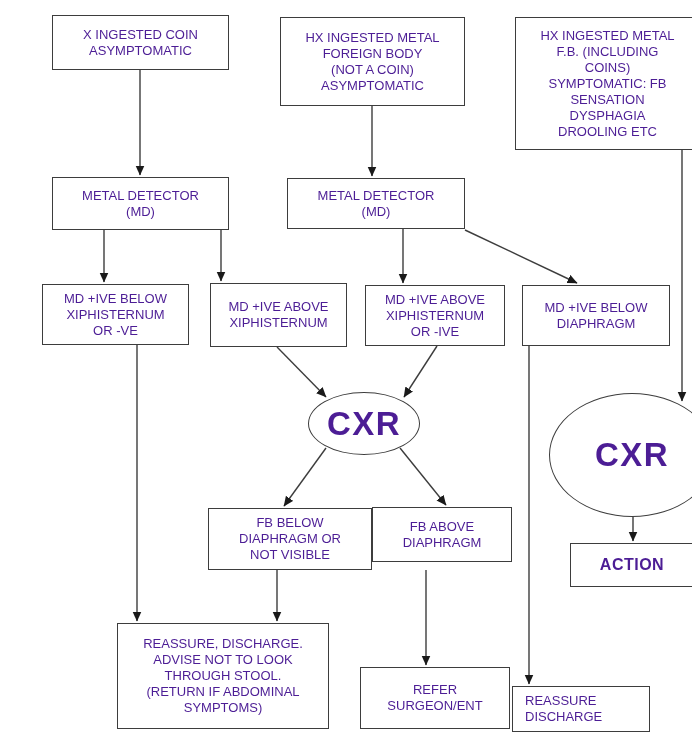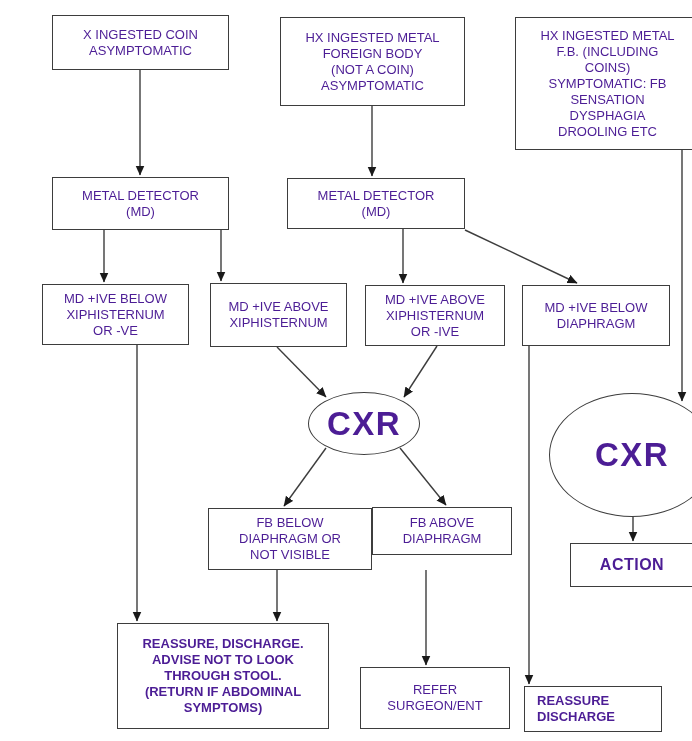--- a/index.html
+++ b/index.html
@@ -117,30 +117,30 @@
   <div class="node ellipse cxr-title" style="left:276px;top:392px;width:112px;height:63px;">CXR</div>
 
   <div class="node ellipse" style="left:517px;top:393px;width:166px;height:124px;">
     <span class="cxr-title">CXR</span>
   </div>
 
   <div class="node" style="left:176px;top:508px;width:164px;height:62px;">FB BELOW
 DIAPHRAGM OR
 NOT VISIBLE</div>
 
-  <div class="node" style="left:340px;top:507px;width:140px;height:48px;">FB ABOVE
+  <div class="node" style="left:340px;top:507px;width:140px;height:55px;">FB ABOVE
 DIAPHRAGM</div>
 
   <div class="node bold-label" style="left:538px;top:543px;width:124px;height:44px;">ACTION</div>
 
-  <div class="node" style="left:85px;top:623px;width:212px;height:106px;font-weight:bold;">REASSURE, DISCHARGE.
+  <div class="node" style="left:85px;top:623px;width:212px;height:106px;">REASSURE, DISCHARGE.
 ADVISE NOT TO LOOK
 THROUGH STOOL.
 (RETURN IF ABDOMINAL
 SYMPTOMS)</div>
 
   <div class="node" style="left:328px;top:667px;width:150px;height:62px;">REFER
 SURGEON/ENT</div>
 
-  <div class="node left-align" style="left:492px;top:686px;width:138px;height:46px;justify-content:center;font-weight:bold;">REASSURE
+  <div class="node left-align" style="left:480px;top:686px;width:138px;height:46px;justify-content:center;">REASSURE
 DISCHARGE</div>
 
 </div>
 
 </body></html>

